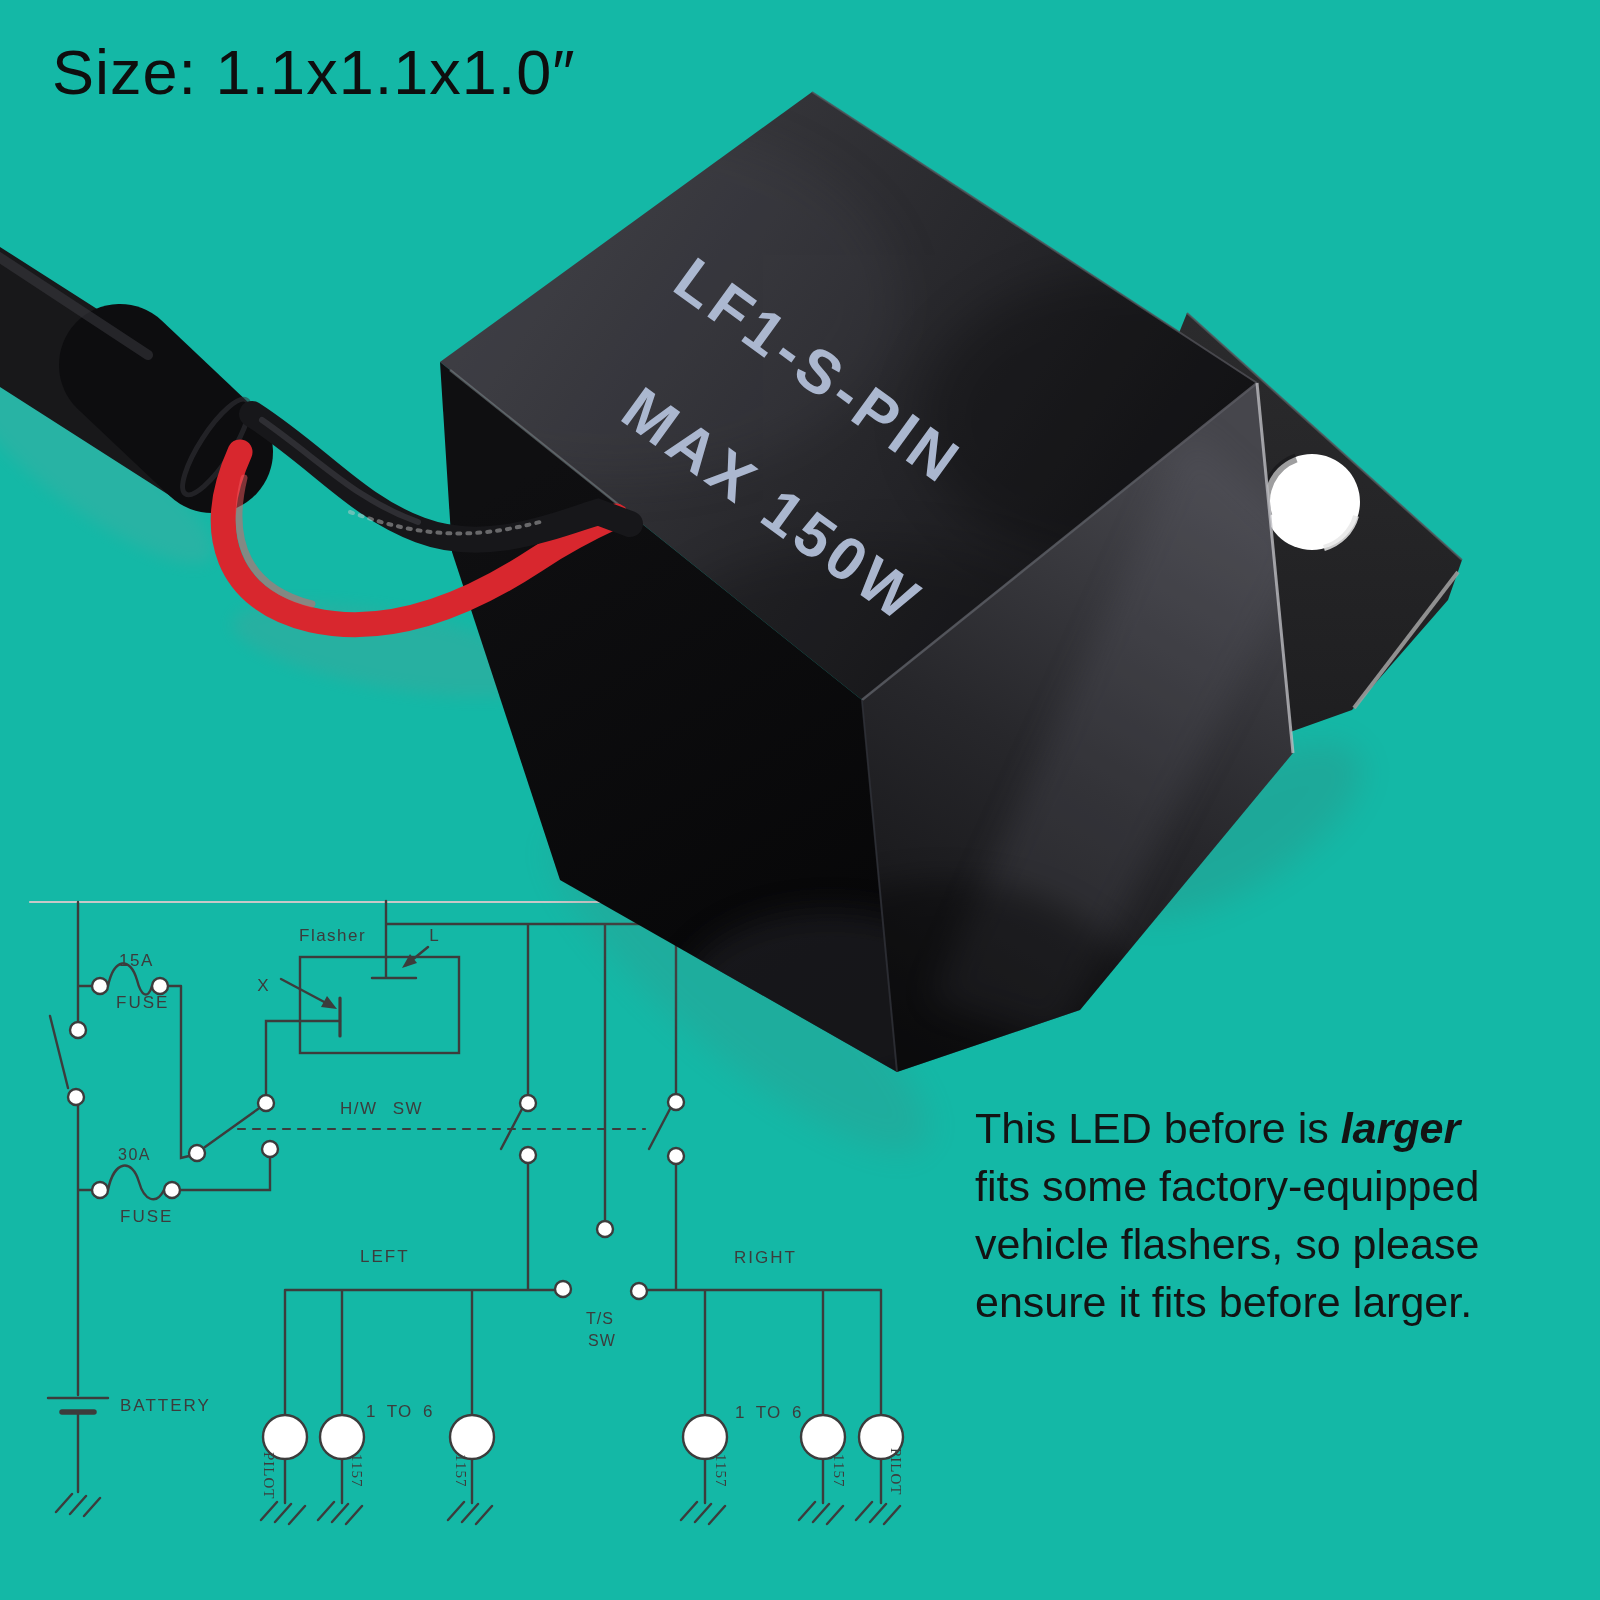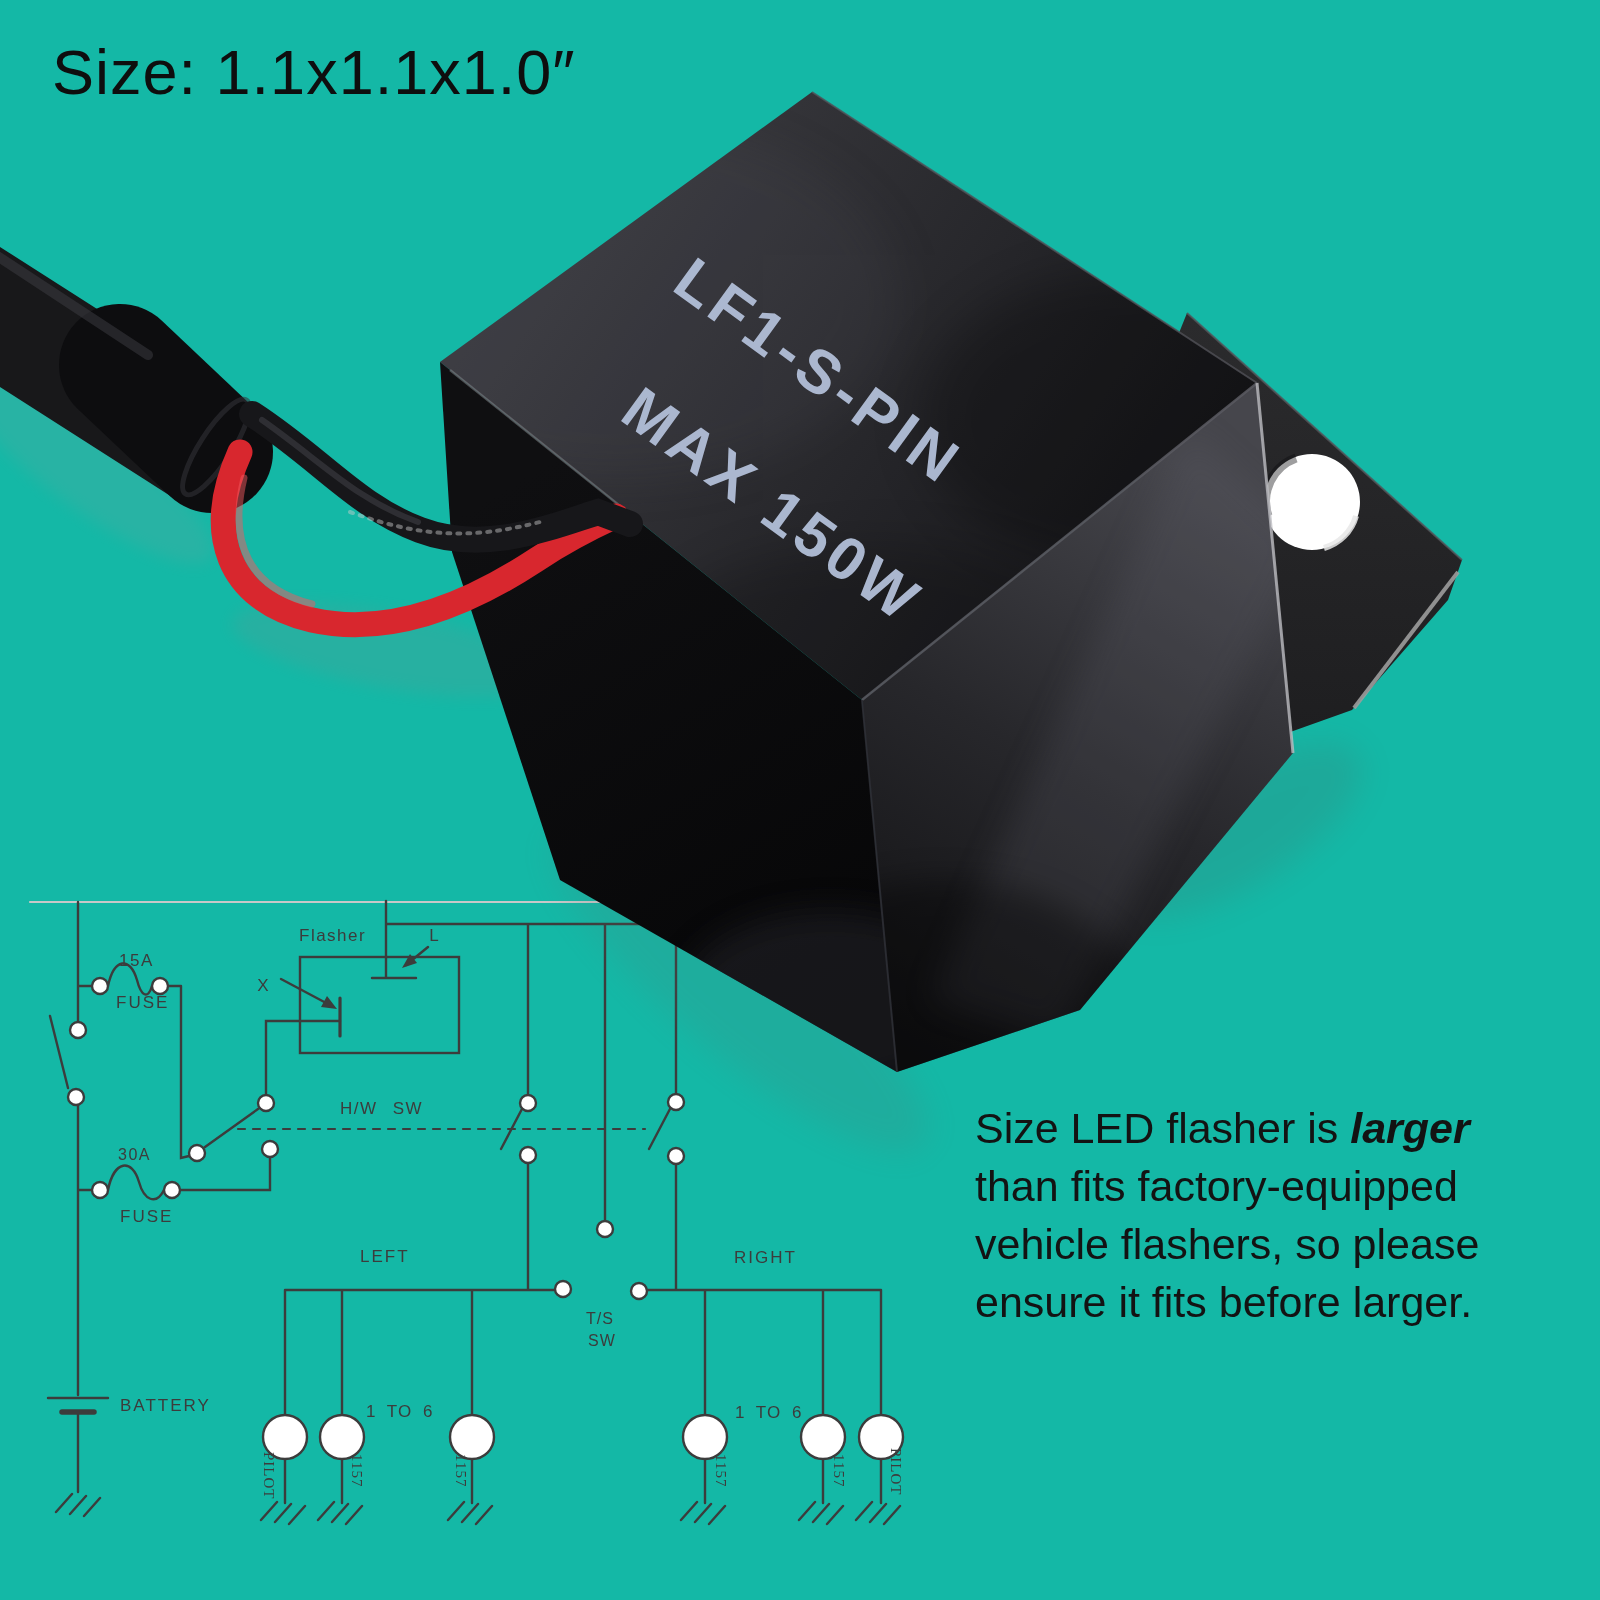--- a/index.html
+++ b/index.html
@@ -218,19 +218,19 @@
         <path d="M240,452 C204,532 226,600 312,620 C392,638 472,602 536,560 C566,540 590,528 616,516" style="stroke:var(--wire-red,#d8272e)" stroke-width="25"></path>
         <path d="M244,478 C228,544 250,588 312,604" stroke="#f2595f" stroke-width="7" opacity=".5"></path>
         <path d="M252,414 C320,458 356,506 420,530 C484,554 548,528 598,512 L630,524" stroke="#17171a" stroke-width="26"></path>
         <path d="M262,420 C322,462 356,500 418,522" stroke="#45454b" stroke-width="6" opacity=".5"></path>
         <path d="M350,512 C420,537 470,540 540,522" stroke="#cfcfcf" stroke-width="4" stroke-dasharray="3 7" opacity=".45"></path>
       </g>
     </g>
   </svg>
 
   <div class="note">
-    <div class="note-line"><span>Size LED flasher is </span><b>larger</b></div>
-    <div class="note-line">than fits factory-equipped</div>
+    <div class="note-line"><span>This LED before is </span><b>larger</b></div>
+    <div class="note-line">fits some factory-equipped</div>
     <div class="note-line">vehicle flashers, so please</div>
     <div class="note-line">ensure it fits before larger.</div>
   </div>
 
 </div>
 
 </body></html>

